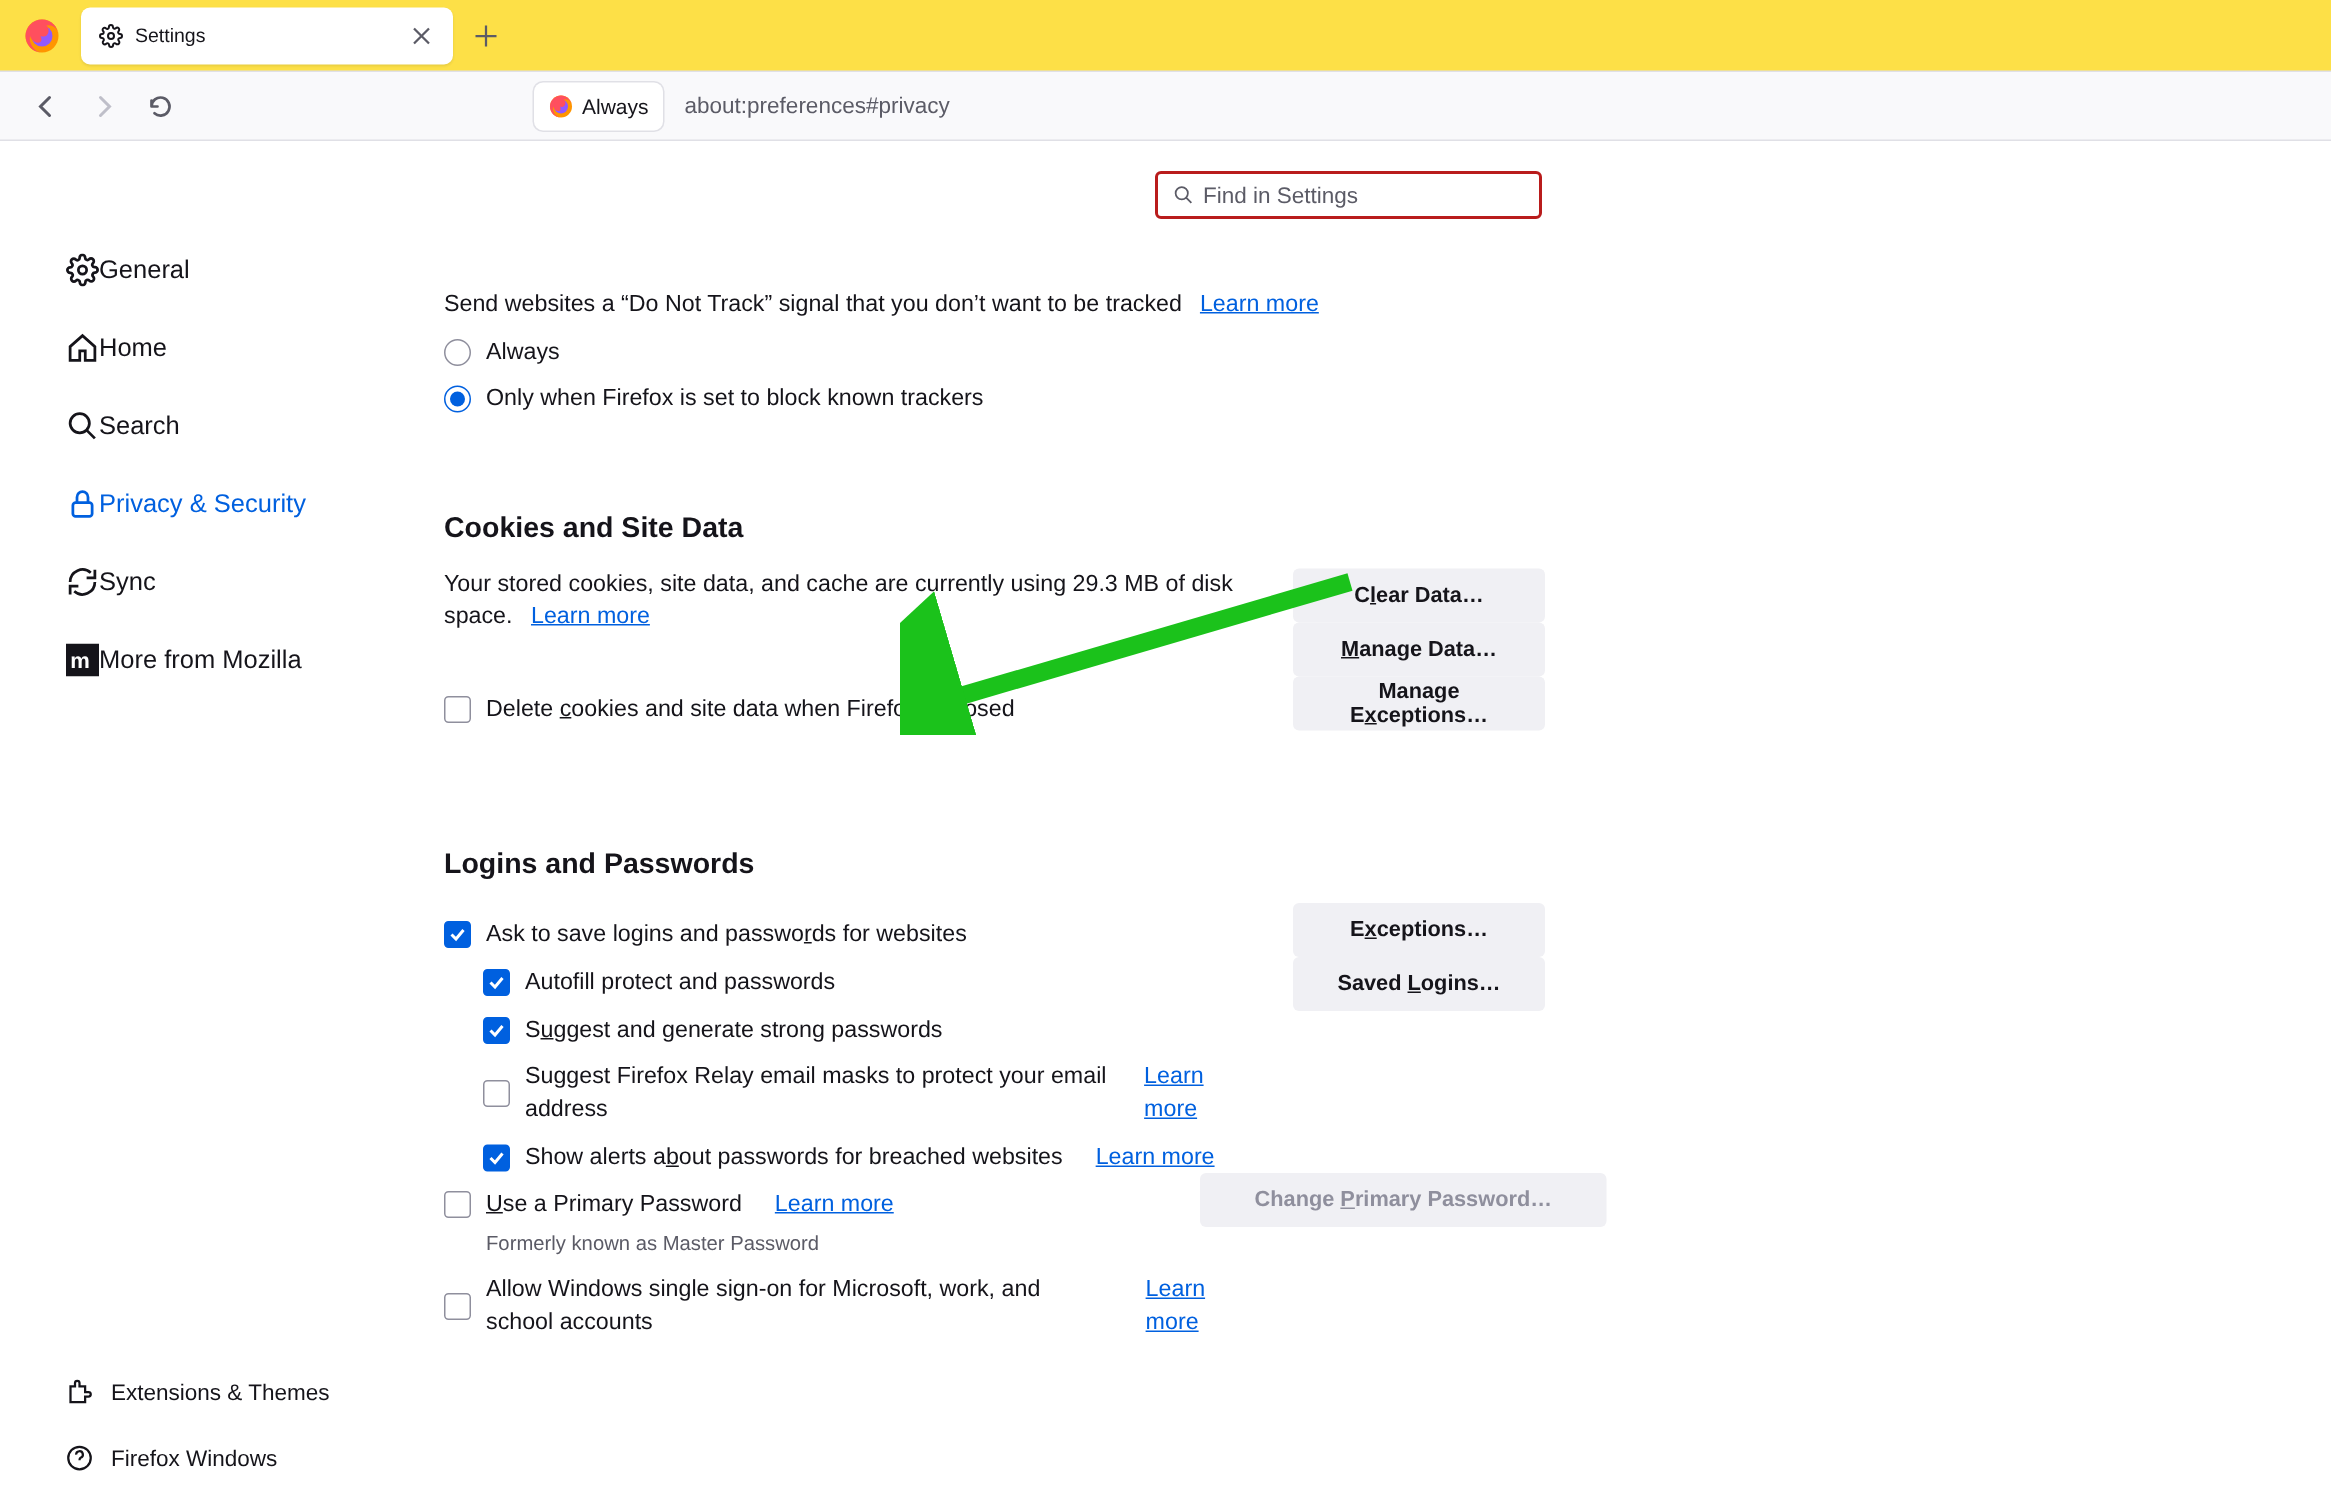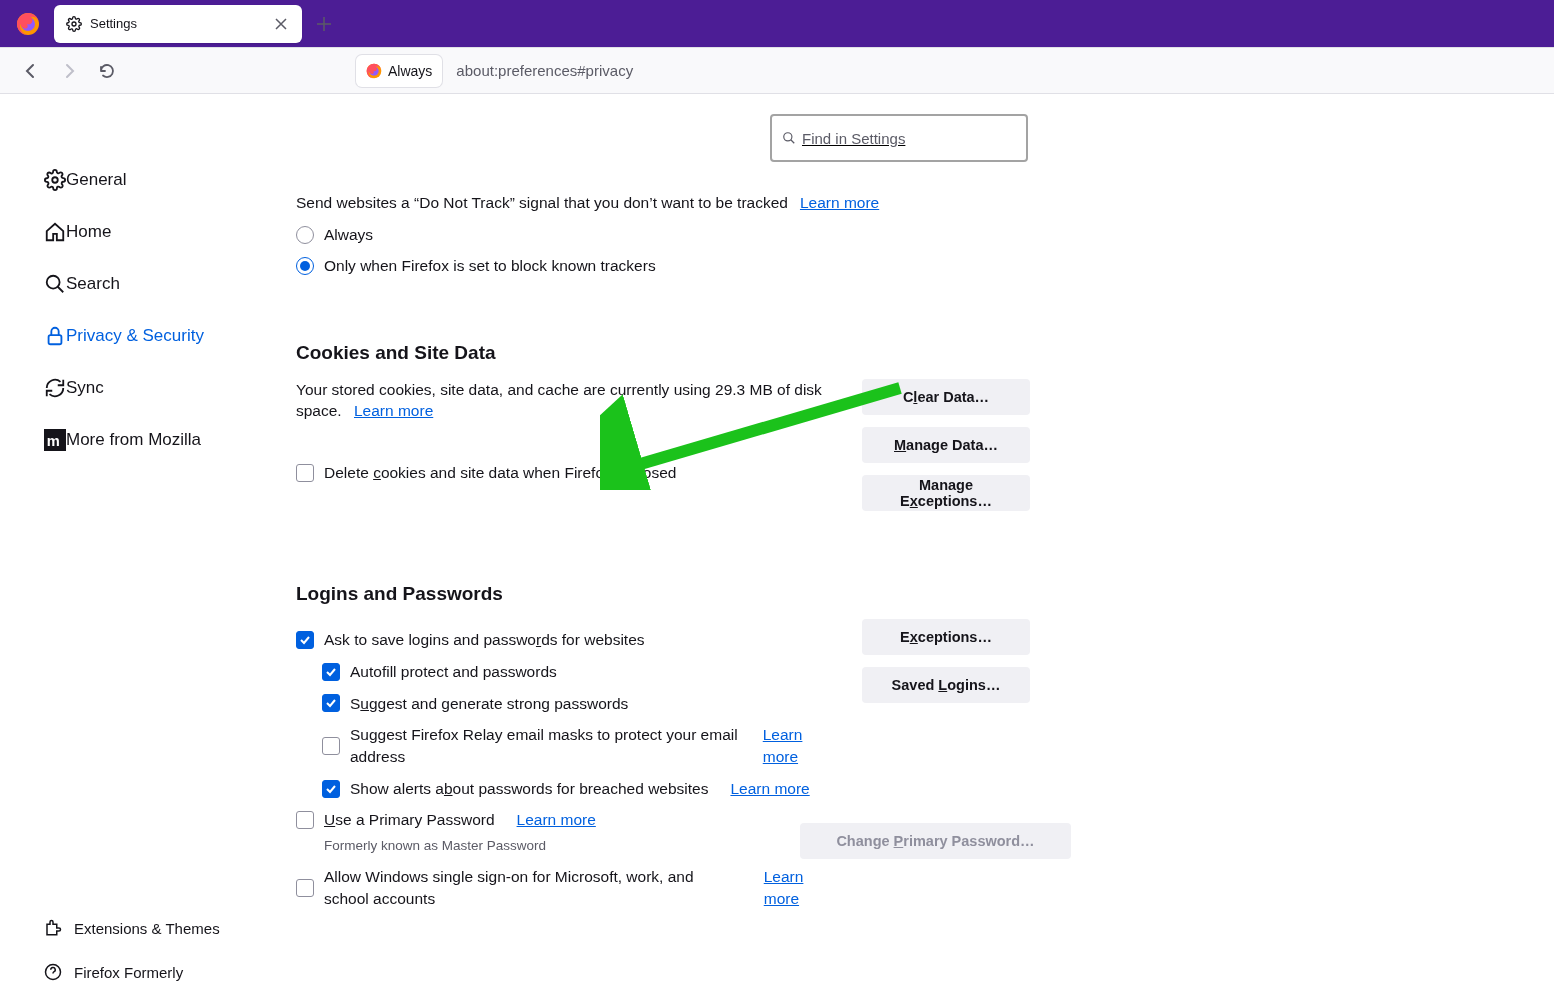--- a/index.html
+++ b/index.html
@@ -1,19 +1,19 @@
 <!DOCTYPE html>
 <html><head>
 <meta charset="utf-8">
 <style>
 * { box-sizing: border-box; margin: 0; padding: 0; font-family: -apple-system, BlinkMacSystemFont, "Segoe UI", sans-serif; }
 body { width: 1554px; height: 1007px; background: #fff; overflow: hidden; }
 
 
-.tabbar { height: 48px; background: #4c1d95; display: flex; align-items: center; padding: 0 8px; border-bottom: 1px solid #e0e0e6; }
+.tabbar { height: 48px; background: #fde047; display: flex; align-items: center; padding: 0 8px; border-bottom: 1px solid #e0e0e6; }
 .ff-logo { width: 24px; height: 24px; margin-left: 8px; margin-right: 14px; }
 .tab { background: #fff; border-radius: 6px; height: 38px; width: 248px; display: flex; align-items: center; padding: 0 12px; gap: 8px; box-shadow: 0 1px 2px rgba(0,0,0,0.1); }
 .tab-title { flex: 1; font-size: 13px; color: #15141a; }
 .tab-close { width: 18px; height: 18px; display: flex; align-items: center; justify-content: center; color: #5b5b66; cursor: pointer; }
 .new-tab { width: 32px; height: 32px; display: flex; align-items: center; justify-content: center; margin-left: 6px; cursor: pointer; color: #5b5b66; font-size: 20px; }
 
 
 .toolbar { height: 46px; background: #f9f9fb; display: flex; align-items: center; padding: 0 14px; gap: 4px; border-bottom: 1px solid #e0e0e6; }
 .nav-btn { width: 34px; height: 34px; display: flex; align-items: center; justify-content: center; color: #5b5b66; cursor: pointer; border-radius: 4px; }
 .nav-btn.disabled { color: #bfbfc9; }
@@ -28,40 +28,40 @@
 .sidebar-item { display: flex; align-items: center; gap: 0; height: 52px; font-size: 17px; color: #15141a; cursor: pointer; }
 .sidebar-item.active { color: #0060df; }
 .sidebar-icon { width: 22px; height: 22px; display: flex; align-items: center; justify-content: center; }
 .sidebar-footer { padding-bottom: 13px; }
 .sidebar-footer .sidebar-item { height: 44px; font-size: 15px; gap: 12px; }
 .sidebar-footer .sidebar-icon { width: 18px; height: 18px; }
 
 
 .main { flex: 1; padding: 24px 0 0 28px; position: relative; }
 .search-wrap { position: absolute; right: 526px; top: 20px; }
-.search-box { width: 258px; height: 48px; border: 2px solid #a3a3a3; border-radius: 4px; display: flex; align-items: center; padding: 0 10px; gap: 6px; text-decoration: underline; }
+.search-box { width: 258px; height: 32px; border: 2px solid #b91c1c; border-radius: 4px; display: flex; align-items: center; padding: 0 10px; gap: 6px; }
 .search-box input { border: none; outline: none; font-size: 15px; flex: 1; color: #15141a; }
 .search-box input::placeholder { color: #5b5b66; }
 
 .pane { width: 734px; padding-top: 74px; font-size: 15.5px; color: #15141a; line-height: 1.4; }
 .row { display: flex; align-items: flex-start; margin-bottom: 6px; }
 .desc-text { font-size: 15.5px; }
 .link { color: #0060df; text-decoration: underline; cursor: pointer; margin-left: 12px; }
 
 .radio-row { display: flex; align-items: center; gap: 10px; margin: 10px 0; }
 .radio { width: 18px; height: 18px; border: 1.5px solid #8f8f9d; border-radius: 50%; display: flex; align-items: center; justify-content: center; }
 .radio.checked { border-color: #0060df; }
 .radio.checked::after { content: ""; width: 10px; height: 10px; background: #0060df; border-radius: 50%; }
 
 .section-title { font-weight: 700; font-size: 19px; margin-top: 46px; margin-bottom: 12px; }
 .section-title.first { margin-top: 63px; }
 
 .two-col { display: flex; gap: 30px; }
 .two-col .left { flex: 1; }
-.two-col .right { width: 168px; display: flex; flex-direction: column; gap: 12px; }
+.two-col .right { width: 168px; display: flex; flex-direction: column; gap: 0; }
 .btn { background: #f0f0f4; border: none; border-radius: 4px; height: 36px; font-size: 14.5px; font-weight: 600; color: #15141a; cursor: pointer; padding: 0 12px; }
 .btn.disabled { color: #8f8f9d; cursor: default; }
 .btn-wide { width: 271px; }
 
 .check-row { display: flex; align-items: center; gap: 10px; margin: 10px 0; }
 .check-row.sub { margin-left: 26px; }
 .checkbox { width: 18px; height: 18px; border: 1.5px solid #8f8f9d; border-radius: 3px; display: flex; align-items: center; justify-content: center; flex-shrink: 0; }
 .checkbox.checked { background: #0060df; border-color: #0060df; }
 .checkbox.checked svg { display: block; }
 .checkbox svg { display: none; }
@@ -192,21 +192,21 @@
         </span>
         <span>Extensions &amp; Themes</span>
       </div>
       <div class="sidebar-item">
         <span class="sidebar-icon">
           <svg width="18" height="18" viewBox="0 0 24 24" fill="none" stroke="#15141a" stroke-width="2">
               <circle cx="12" cy="12" r="10"></circle>
               <path d="M9 9 a3 3 0 1 1 4 2.8 c-1 .6-1 1.2-1 2.2 M12 18 h0"></path>
             </svg>
         </span>
-        <span>Firefox Formerly</span>
+        <span>Firefox Windows</span>
       </div>
     </div>
   </div>
 
   <div class="main">
     <div class="search-wrap">
       <div class="search-box">
         <svg width="14" height="14" viewBox="0 0 24 24" fill="none" stroke="#5b5b66" stroke-width="2">
             <circle cx="10" cy="10" r="7"></circle>
             <path d="M21 21 L15 15"></path>

